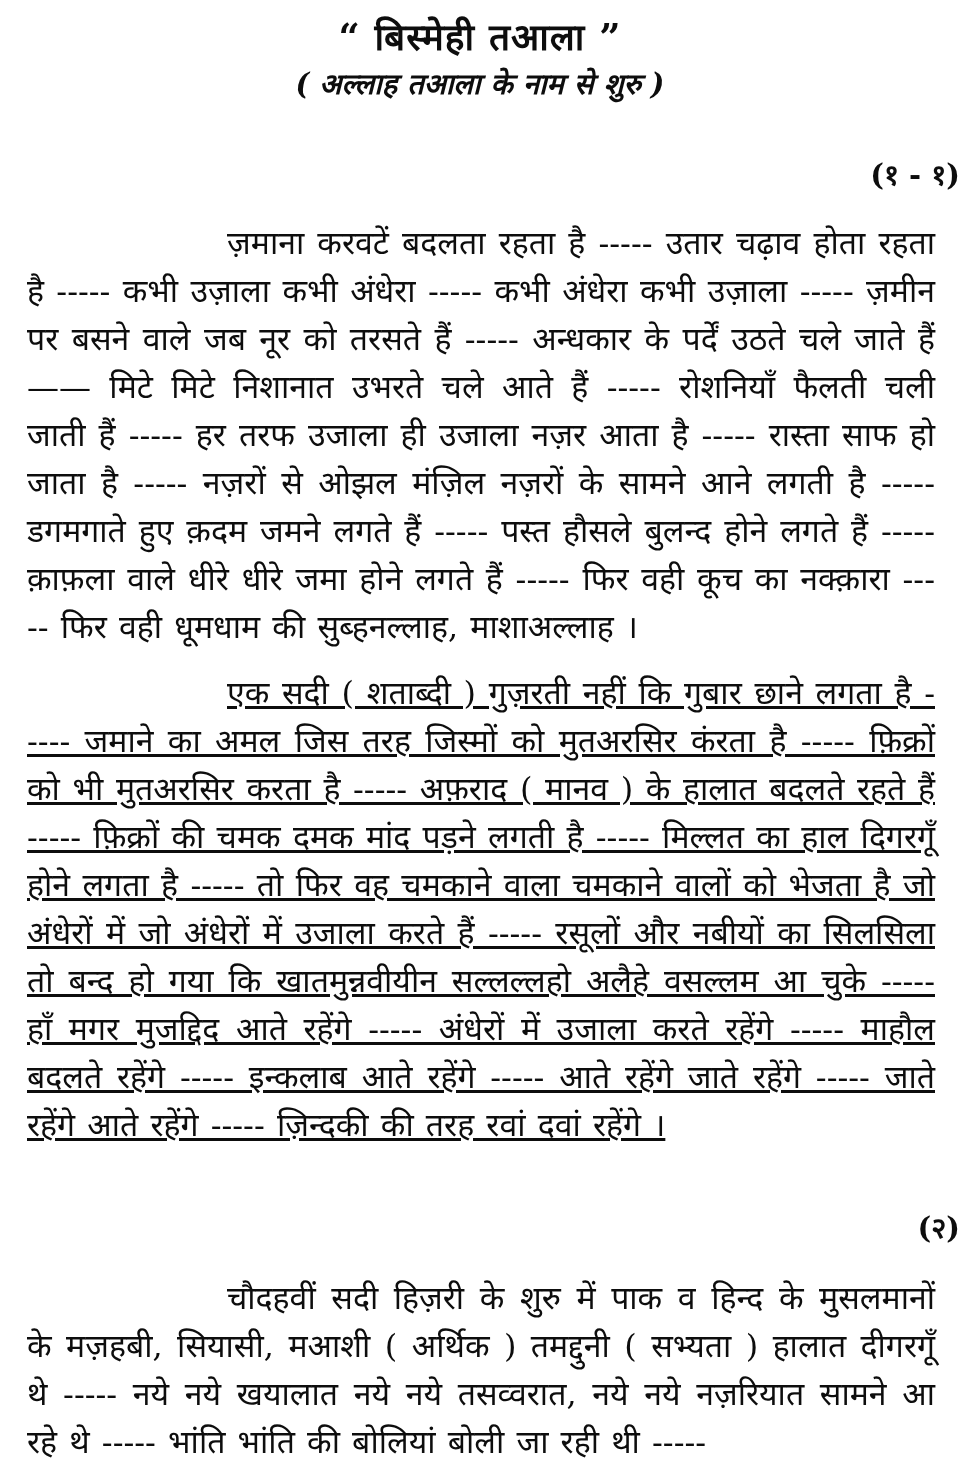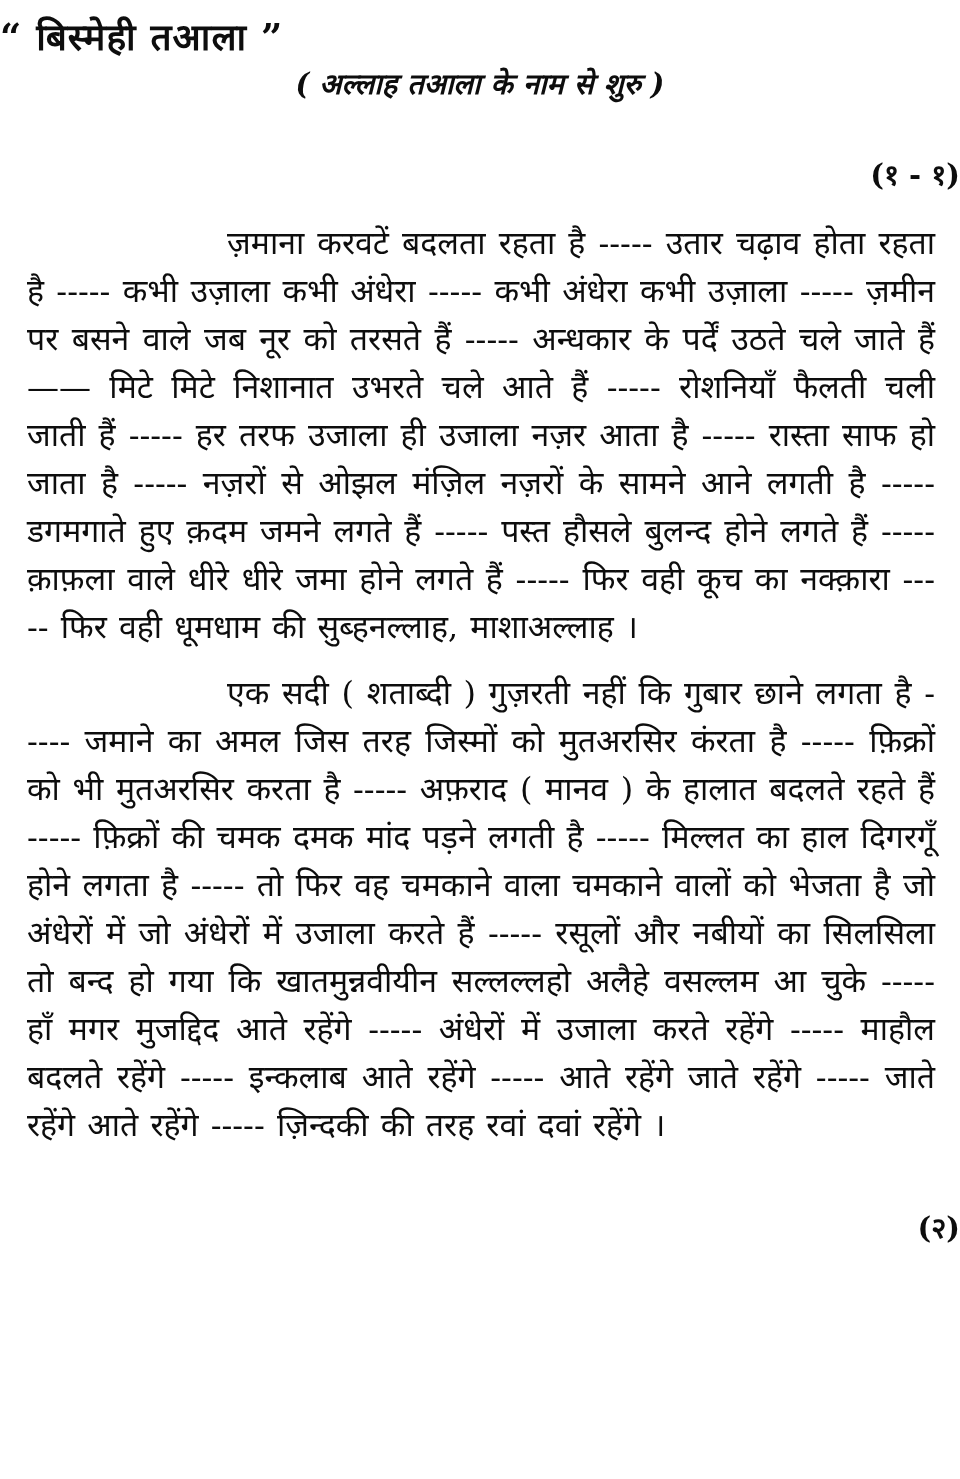--- a/index.html
+++ b/index.html
@@ -11,20 +11,21 @@
     position: relative;
     width: 960px;
     height: 1479px;
     background: #ffffff;
     color: #0d0d0d;
     font-family: "DejaVu Serif", "Liberation Serif", serif;
     overflow: hidden;
     box-sizing: border-box;
   }
   .doc-title {
+    text-align: center;
     font-size: 37px;
     font-weight: bold;
     letter-spacing: 1px;
     margin: 10px 0 2px 0;
   }
   .doc-subtitle {
     text-align: center;
     font-size: 29px;
     font-weight: bold;
     font-style: italic;
@@ -40,21 +41,21 @@
   .heading-2 { margin-top: 58px; margin-bottom: 28px; }
   .para {
     font-size: 32px;
     line-height: 48px;
     text-align: justify;
     text-justify: inter-word;
     margin: 0 25px 0 27px;
     text-indent: 200px;
     word-spacing: 2px;
   }
-  .para + .para { margin-top: 18px; }
+  .para + .para { margin-top: 18px; text-decoration: underline; }
   .closing-line {
     font-size: 26px;
     line-height: 48px;
     margin: 14px 25px 0 27px;
     text-indent: 195px;
   }
 </style>
 </head>
 <body>
 
@@ -68,16 +69,17 @@
     <h2 class="section-heading heading-1">(१ - १)</h2>
 
     <p class="para">ज़माना करवटें बदलता रहता है ----- उतार चढ़ाव होता रहता है ----- कभी उज़ाला कभी अंधेरा ----- कभी अंधेरा कभी उज़ाला ----- ज़मीन पर बसने वाले जब नूर को तरसते हैं ----- अन्धकार के पर्दें उठते चले जाते हैं —— मिटे मिटे निशानात उभरते चले आते हैं ----- रोशनियाँ फैलती चली जाती हैं ----- हर तरफ उजाला ही उजाला नज़र आता है ----- रास्ता साफ हो जाता है ----- नज़रों से ओझल मंज़िल नज़रों के सामने आने लगती है ----- डगमगाते हुए क़दम जमने लगते हैं ----- पस्त हौसले बुलन्द होने लगते हैं ----- क़ाफ़ला वाले धीरे धीरे जमा होने लगते हैं ----- फिर वही कूच का नक्क़ारा ----- फिर वही धूमधाम की सुब्हनल्लाह, माशाअल्लाह ।</p>
 
     <p class="para">एक सदी ( शताब्दी ) गुज़रती नहीं कि गुबार छाने लगता है ----- जमाने का अमल जिस तरह जिस्मों को मुतअरसिर कंरता है ----- फ़िक्रों को भी मुतअरसिर करता है ----- अफ़राद ( मानव ) के हालात बदलते रहते हैं ----- फ़िक्रों की चमक दमक मांद पड़ने लगती है ----- मिल्लत का हाल दिगरगूँ होने लगता है ----- तो फिर वह चमकाने वाला चमकाने वालों को भेजता है जो अंधेरों में जो अंधेरों में उजाला करते हैं ----- रसूलों और नबीयों का सिलसिला तो बन्द हो गया कि खातमुन्नवीयीन सल्लल्लहो अलैहे वसल्लम आ चुके ----- हाँ मगर मुजद्दिद आते रहेंगे ----- अंधेरों में उजाला करते रहेंगे ----- माहौल बदलते रहेंगे ----- इन्कलाब आते रहेंगे ----- आते रहेंगे जाते रहेंगे ----- जाते रहेंगे आते रहेंगे ----- ज़िन्दकी की तरह रवां दवां रहेंगे ।</p>
   </div>
 
   <div class="section">
     <h2 class="section-heading heading-2">(२)</h2>
 
+    <p class="para">चौदहवीं सदी हिज़री के शुरु में पाक व हिन्द के मुसलमानों के मज़हबी, सियासी, मआशी ( अर्थिक ) तमद्दुनी ( सभ्यता ) हालात दीगरगूँ थे ----- नये नये खयालात नये नये तसव्वरात, नये नये नज़रियात सामने आ रहे थे ----- भांति भांति की बोलियां बोली जा रही थी -----</p>
 
   </div>
 
 </div>
 
 </body></html>

